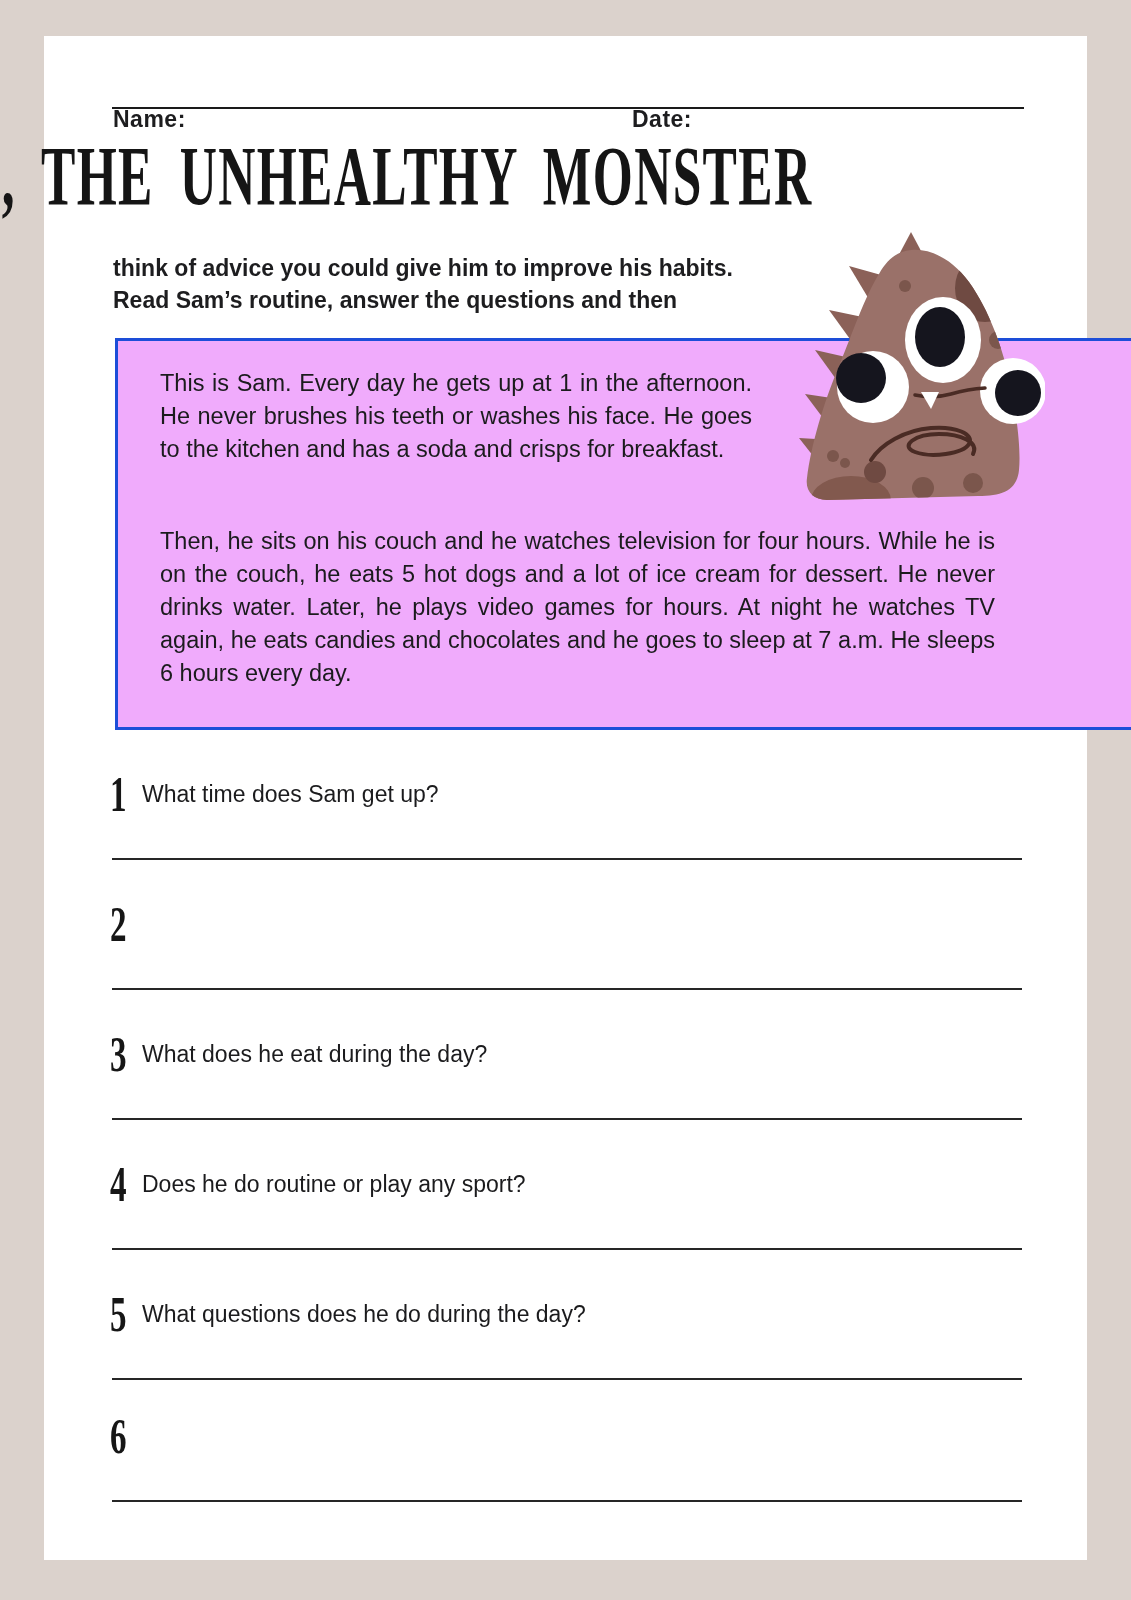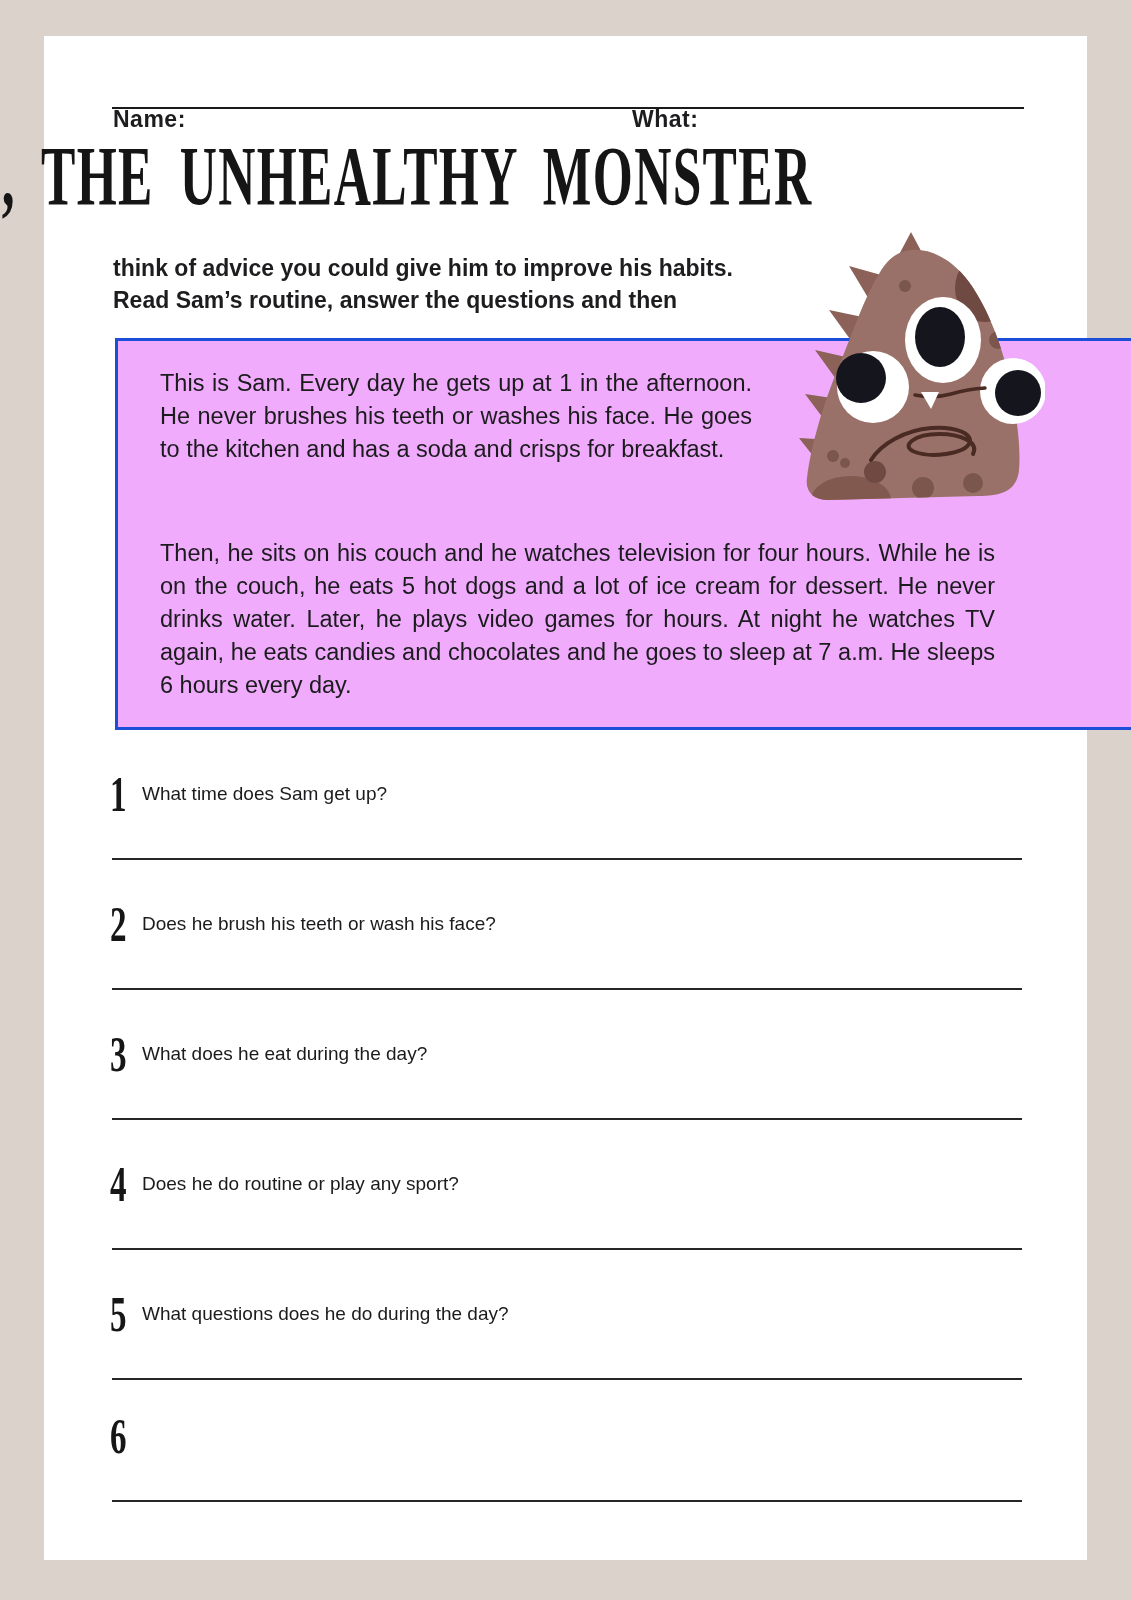--- a/index.html
+++ b/index.html
@@ -65,21 +65,21 @@
     background: #f0abfc;
   }
   .passage {
     position: absolute;
     font-size: 23.5px;
     line-height: 33px;
     color: #1b1b1d;
     text-align: justify;
   }
   .para1 { left: 42px; top: 26px;  width: 592px; }
-  .para2 { left: 42px; top: 196px; width: 835px; }
+  .para2 { left: 42px; top: 184px; width: 835px; }
 
   .monster {
     position: absolute;
     left: 749px; top: 192px;
     width: 252px; height: 280px;
     z-index: 3;
   }
 
   .qnum {
     position: absolute;
@@ -88,21 +88,21 @@
     font-weight: 700;
     font-size: 46px;
     line-height: 46px;
     transform: scale(0.72, 1.08);
     transform-origin: left center;
     color: #161616;
   }
   .qtext {
     position: absolute;
     left: 98px;
-    font-size: 19px;
+    font-size: 23px;
     line-height: 32px;
     color: #1b1b1d;
   }
   .answer-line {
     position: absolute;
     left: 68px;
     width: 910px; height: 2px;
     background: #262626;
   }
 
@@ -113,21 +113,21 @@
   .q4n { top: 1126px; } .q4t { top: 1132px; } .l4 { top: 1212px; }
   .q5n { top: 1256px; } .q5t { top: 1262px; } .l5 { top: 1342px; }
   .q6n { top: 1378px; } .q6t { top: 1384px; } .l6 { top: 1464px; }
 </style>
 </head>
 <body>
 
 <div class="page">
 
   <div class="abs field-label" style="left:69px; top:70px;">Name:</div>
-  <div class="abs field-label" style="left:588px; top:70px;">What:</div>
+  <div class="abs field-label" style="left:588px; top:70px;">Date:</div>
   <div class="header-rule"></div>
 
   <div class="title-wrap">
     <div class="title">SAM, THE UNHEALTHY MONSTER</div>
   </div>
 
   <div class="instructions">
     <div>think of advice you could give him to improve his habits.</div>
     <div>Read Sam’s routine, answer the questions and then</div>
   </div>
@@ -197,21 +197,20 @@
       <path d="M 122 167 Q 140 171 158 166 Q 175 161 192 160" fill="none" stroke="#4a2b24" stroke-width="3.5" stroke-linecap="round"></path>
       <path d="M 128 164 L 146 164 L 138 181 Z" fill="#ffffff"></path>
     </svg>
   </div>
 
   <div class="qnum q1n">1</div>
   <div class="qtext q1t">What time does Sam get up?</div>
   <div class="answer-line l1"></div>
 
   <div class="qnum q2n">2</div>
-  <div class="qtext q2t">Does he brush his teeth or wash his face?</div>
   <div class="answer-line l2"></div>
 
   <div class="qnum q3n">3</div>
   <div class="qtext q3t">What does he eat during the day?</div>
   <div class="answer-line l3"></div>
 
   <div class="qnum q4n">4</div>
   <div class="qtext q4t">Does he do routine or play any sport?</div>
   <div class="answer-line l4"></div>
 

